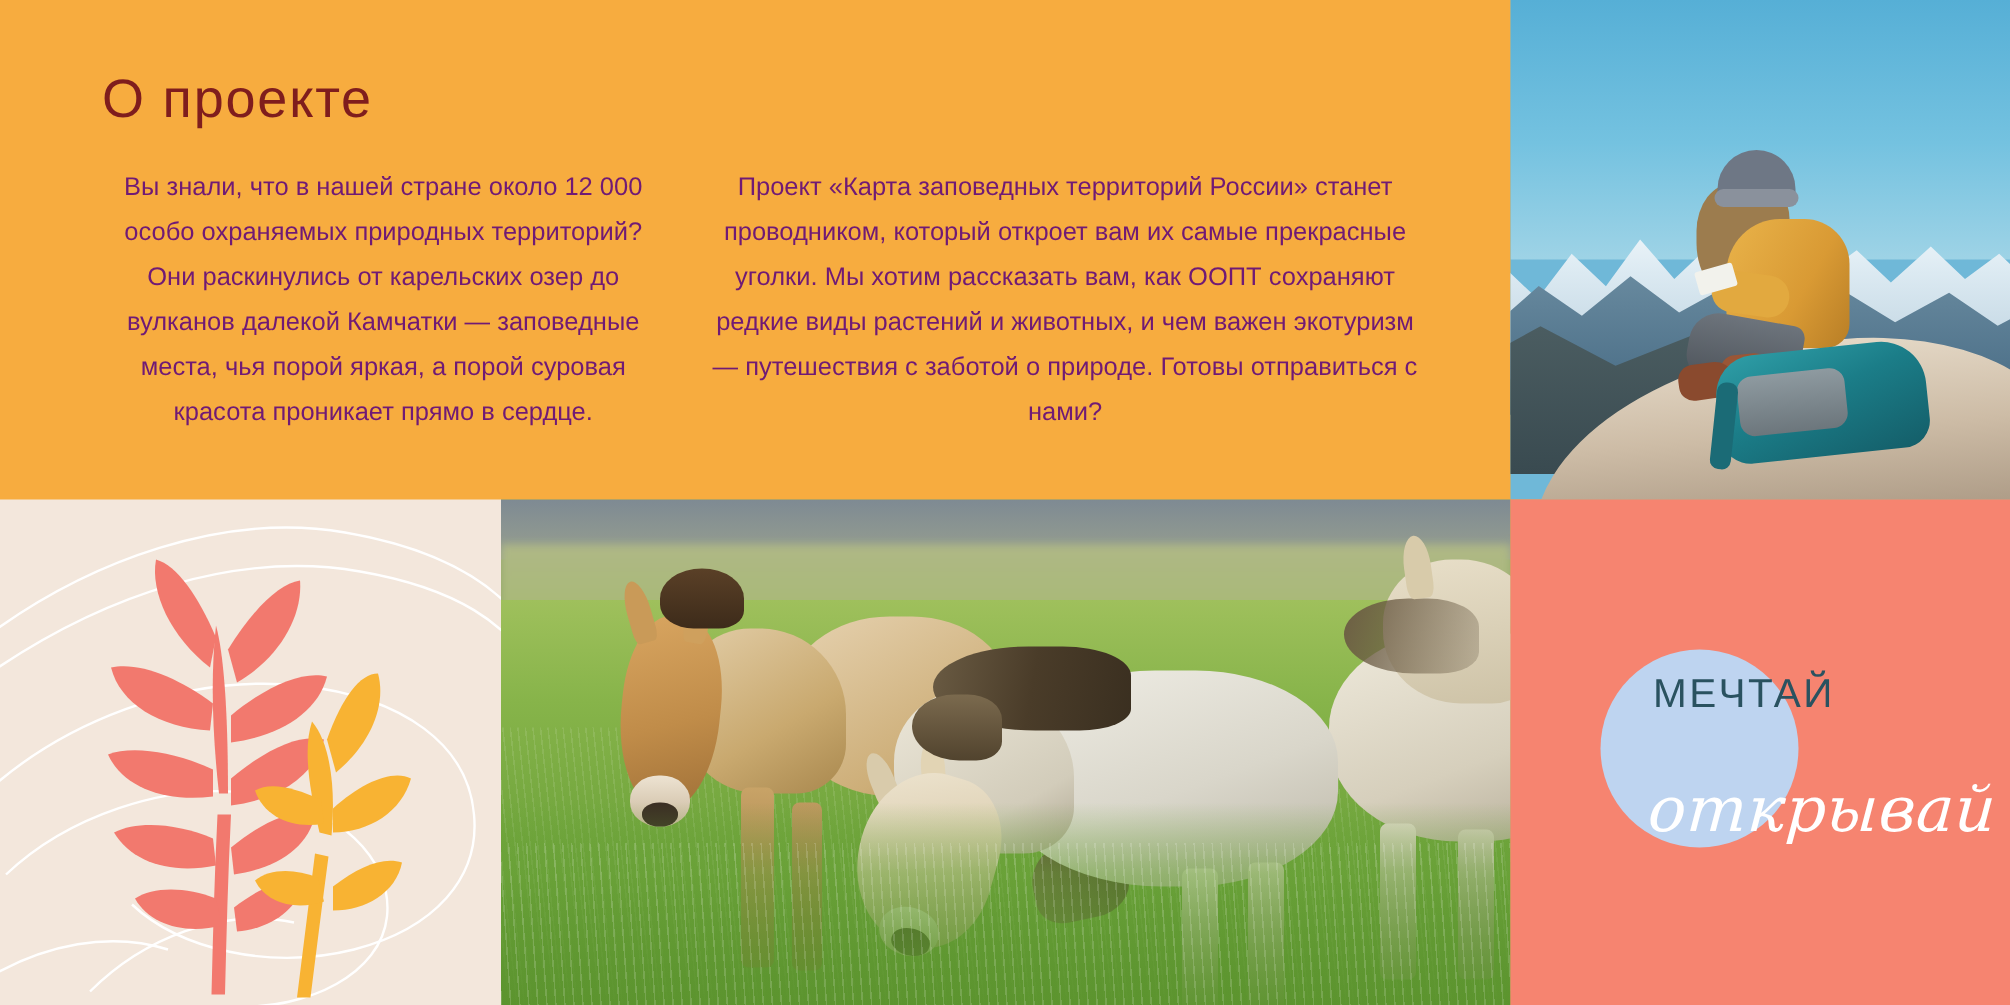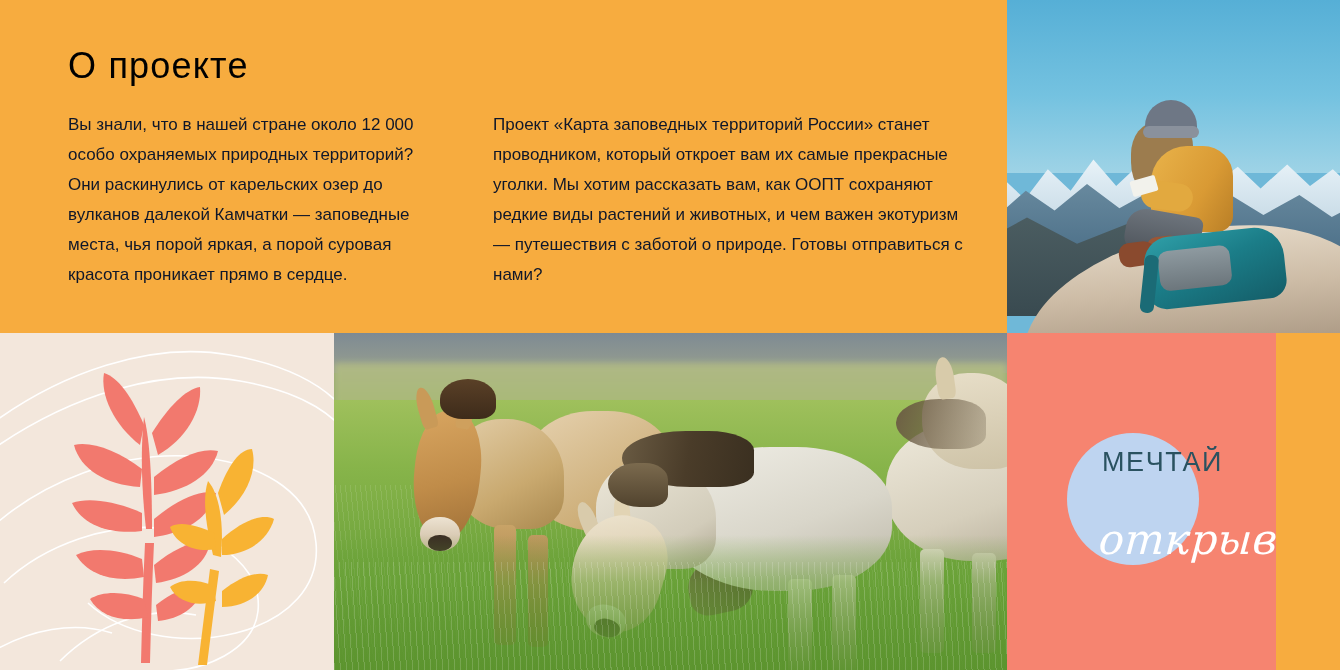--- a/index.html
+++ b/index.html
@@ -12,31 +12,31 @@
   }
   .page { position:relative; width:1340px; height:670px; }
 
   
   .top-band {
     position:absolute; left:0; top:0; width:1340px; height:333px;
     background:#F7AC3F;
   }
   .intro-title {
     position:absolute; left:68px; top:46px;
-    font-size:36px; font-weight:300; color:#000000;
+    font-size:36px; font-weight:300; color:#7f1d1d;
     letter-spacing:1.2px; line-height:1.1;
     white-space:nowrap;
   }
   .cols { position:absolute; left:0; top:110px; width:1007px; height:180px; }
   .col {
     position:absolute; top:0;
-    font-size:17px; line-height:30px; color:#0f172a; font-weight:400;
+    font-size:17px; line-height:30px; color:#701a75; font-weight:400;text-align:center;
   }
   .col-left  { left:68px;  width:375px; }
-  .col-right { left:493px; width:470px; }
+  .col-right { left:475px; width:470px; }
 
   
   .photo-hiker {
     position:absolute; left:1007px; top:0; width:333px; height:333px;
     overflow:hidden; background:#6FB8D8;
   }
   .ph-sky {
     position:absolute; left:0; top:0; width:100%; height:52%;
     background:linear-gradient(#56AFD6 0%, #74C2E0 55%, #9ED3E6 100%);
   }
@@ -237,21 +237,21 @@
   }
   .hz-front-blades {
     position:absolute; left:0; bottom:0; width:100%; height:32%;
     background:repeating-linear-gradient(86deg,
       rgba(255,255,255,0.16) 0px, rgba(255,255,255,0.16) 1px,
       rgba(0,0,0,0) 1px, rgba(0,0,0,0) 6px);
   }
 
   
   .slogan {
-    position:absolute; left:1007px; top:333px; width:269px; height:337px;
+    position:absolute; left:1007px; top:333px; width:333px; height:337px;
     background:#F68470; overflow:hidden;text-decoration:underline;
   }
   .slogan-circle {
     position:absolute; left:60px; top:100px; width:132px; height:132px;
     background:#BED4F0; border-radius:50%;
   }
   .slogan-line1, .slogan-line2 {
     position:absolute; color:#2A5260; font-weight:400;
     font-size:27px; letter-spacing:1.6px; white-space:nowrap;
   }

